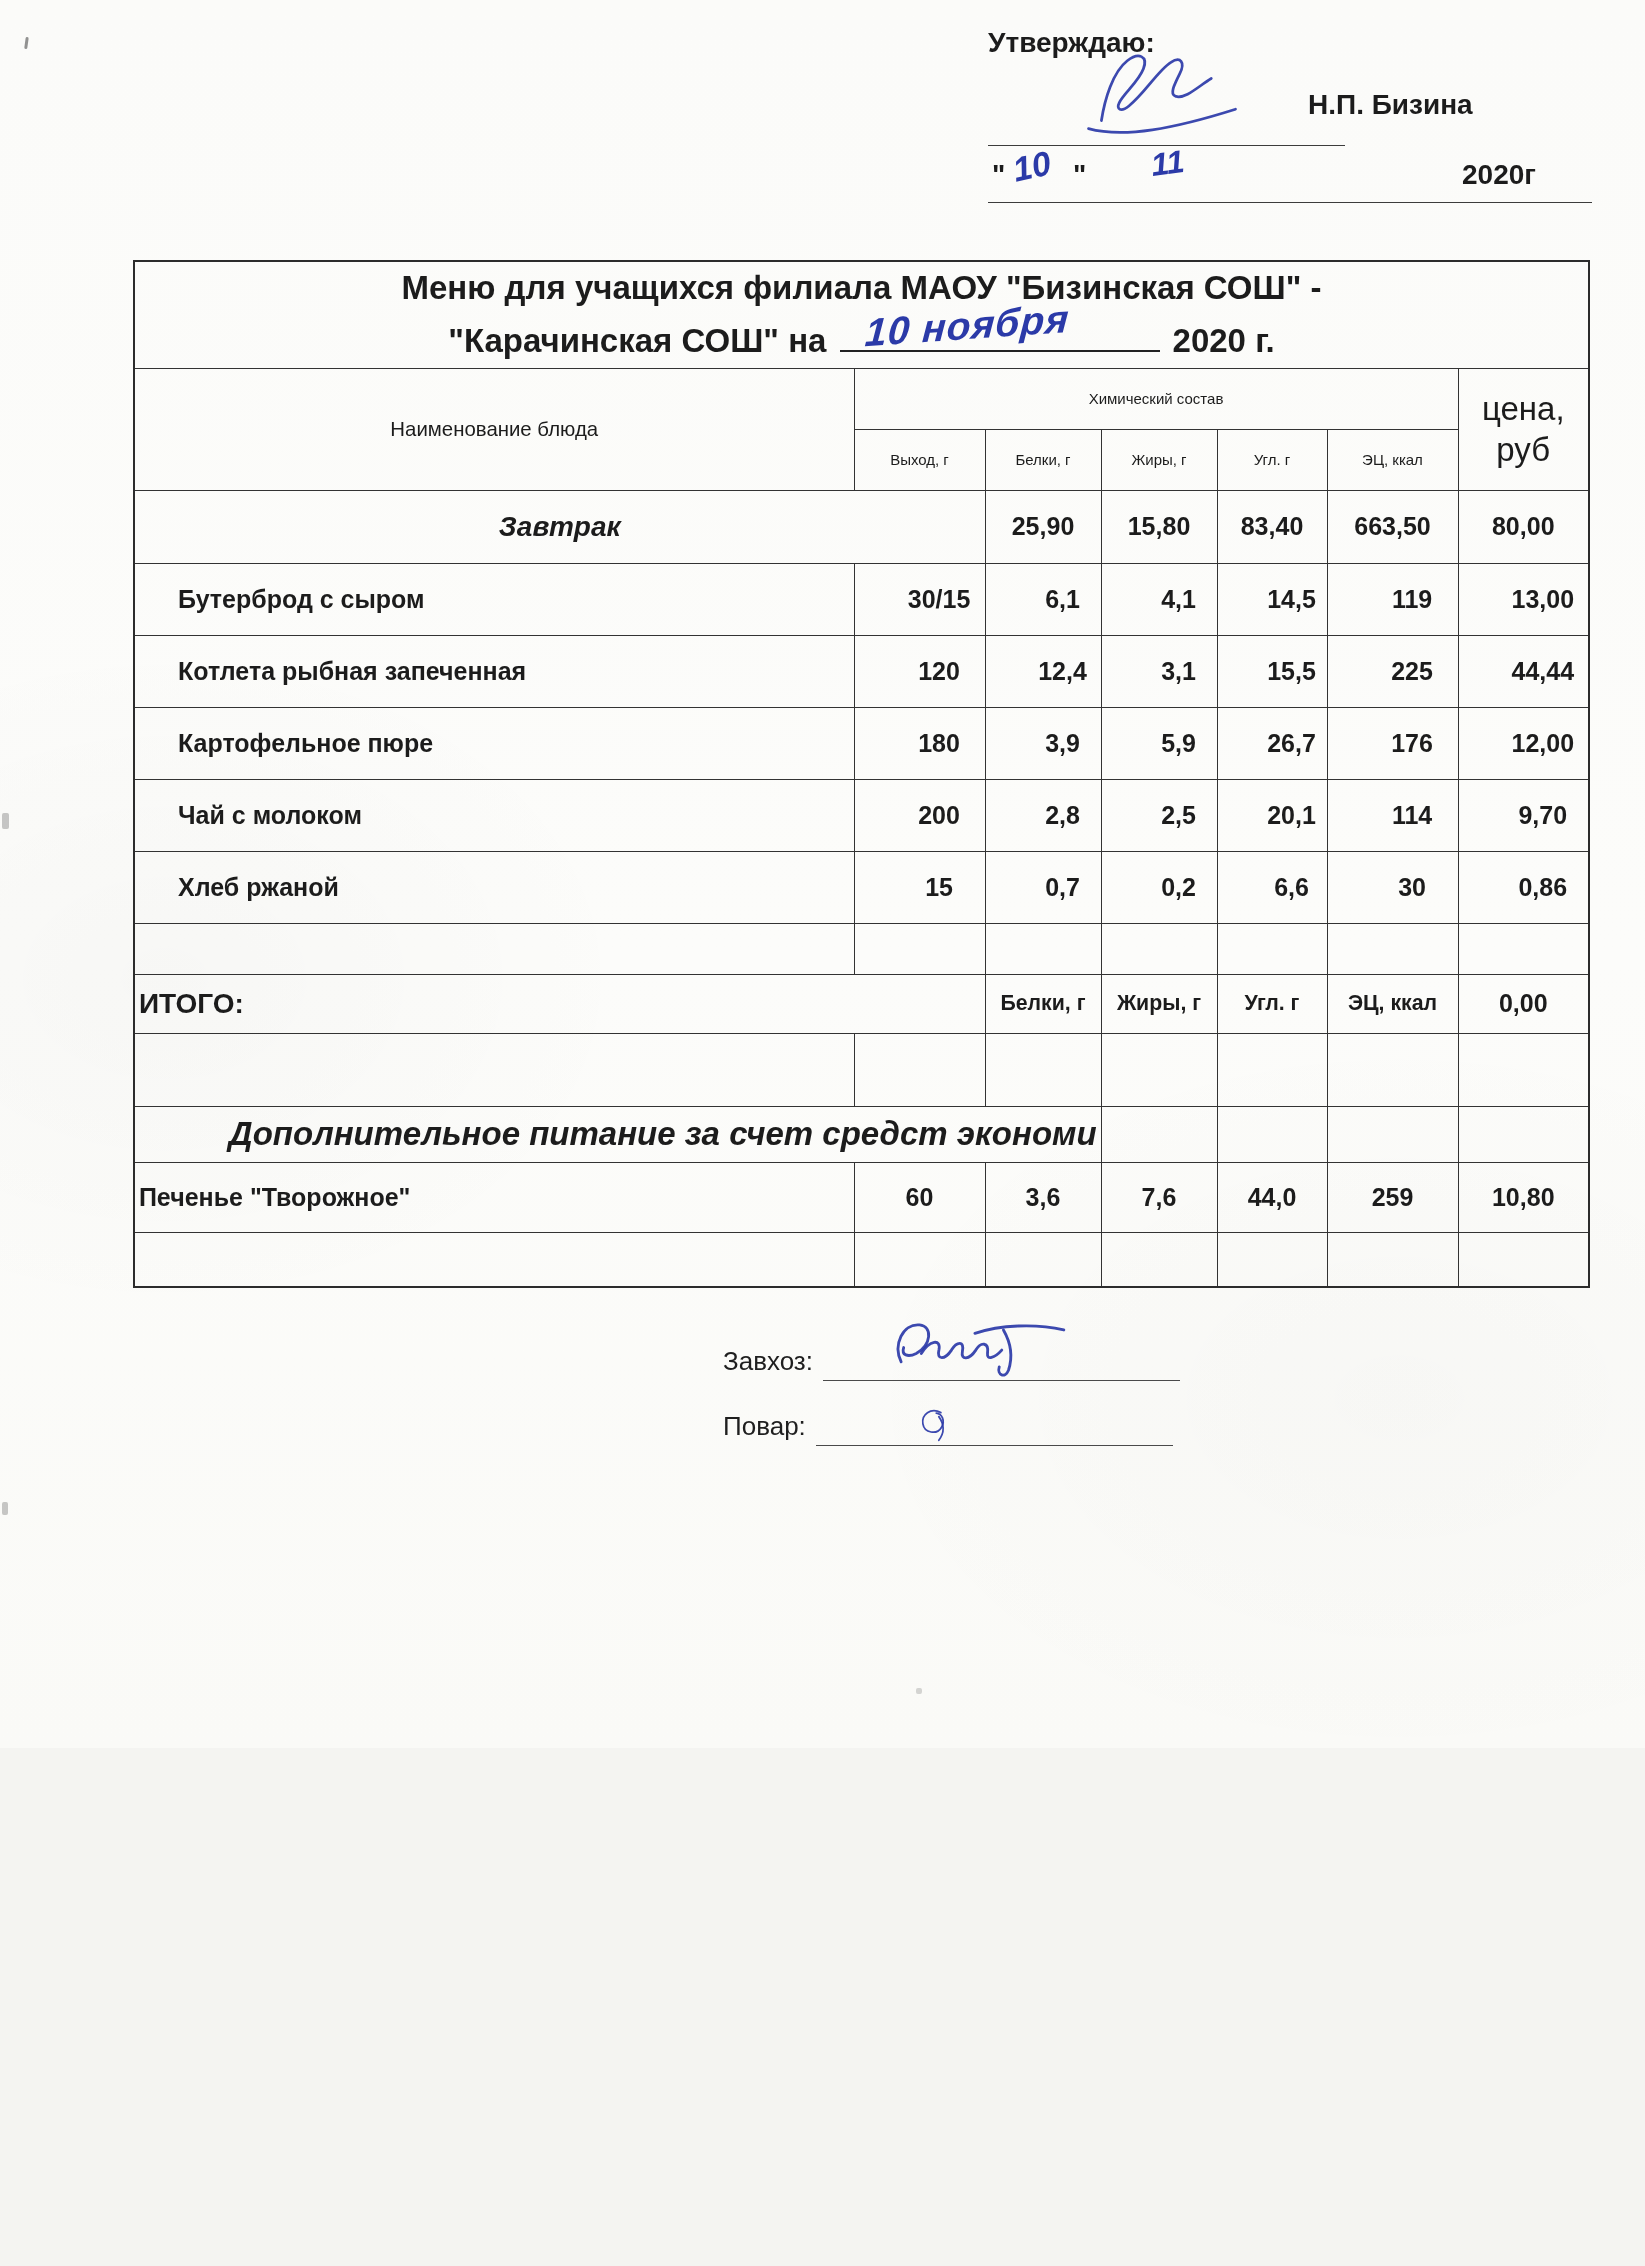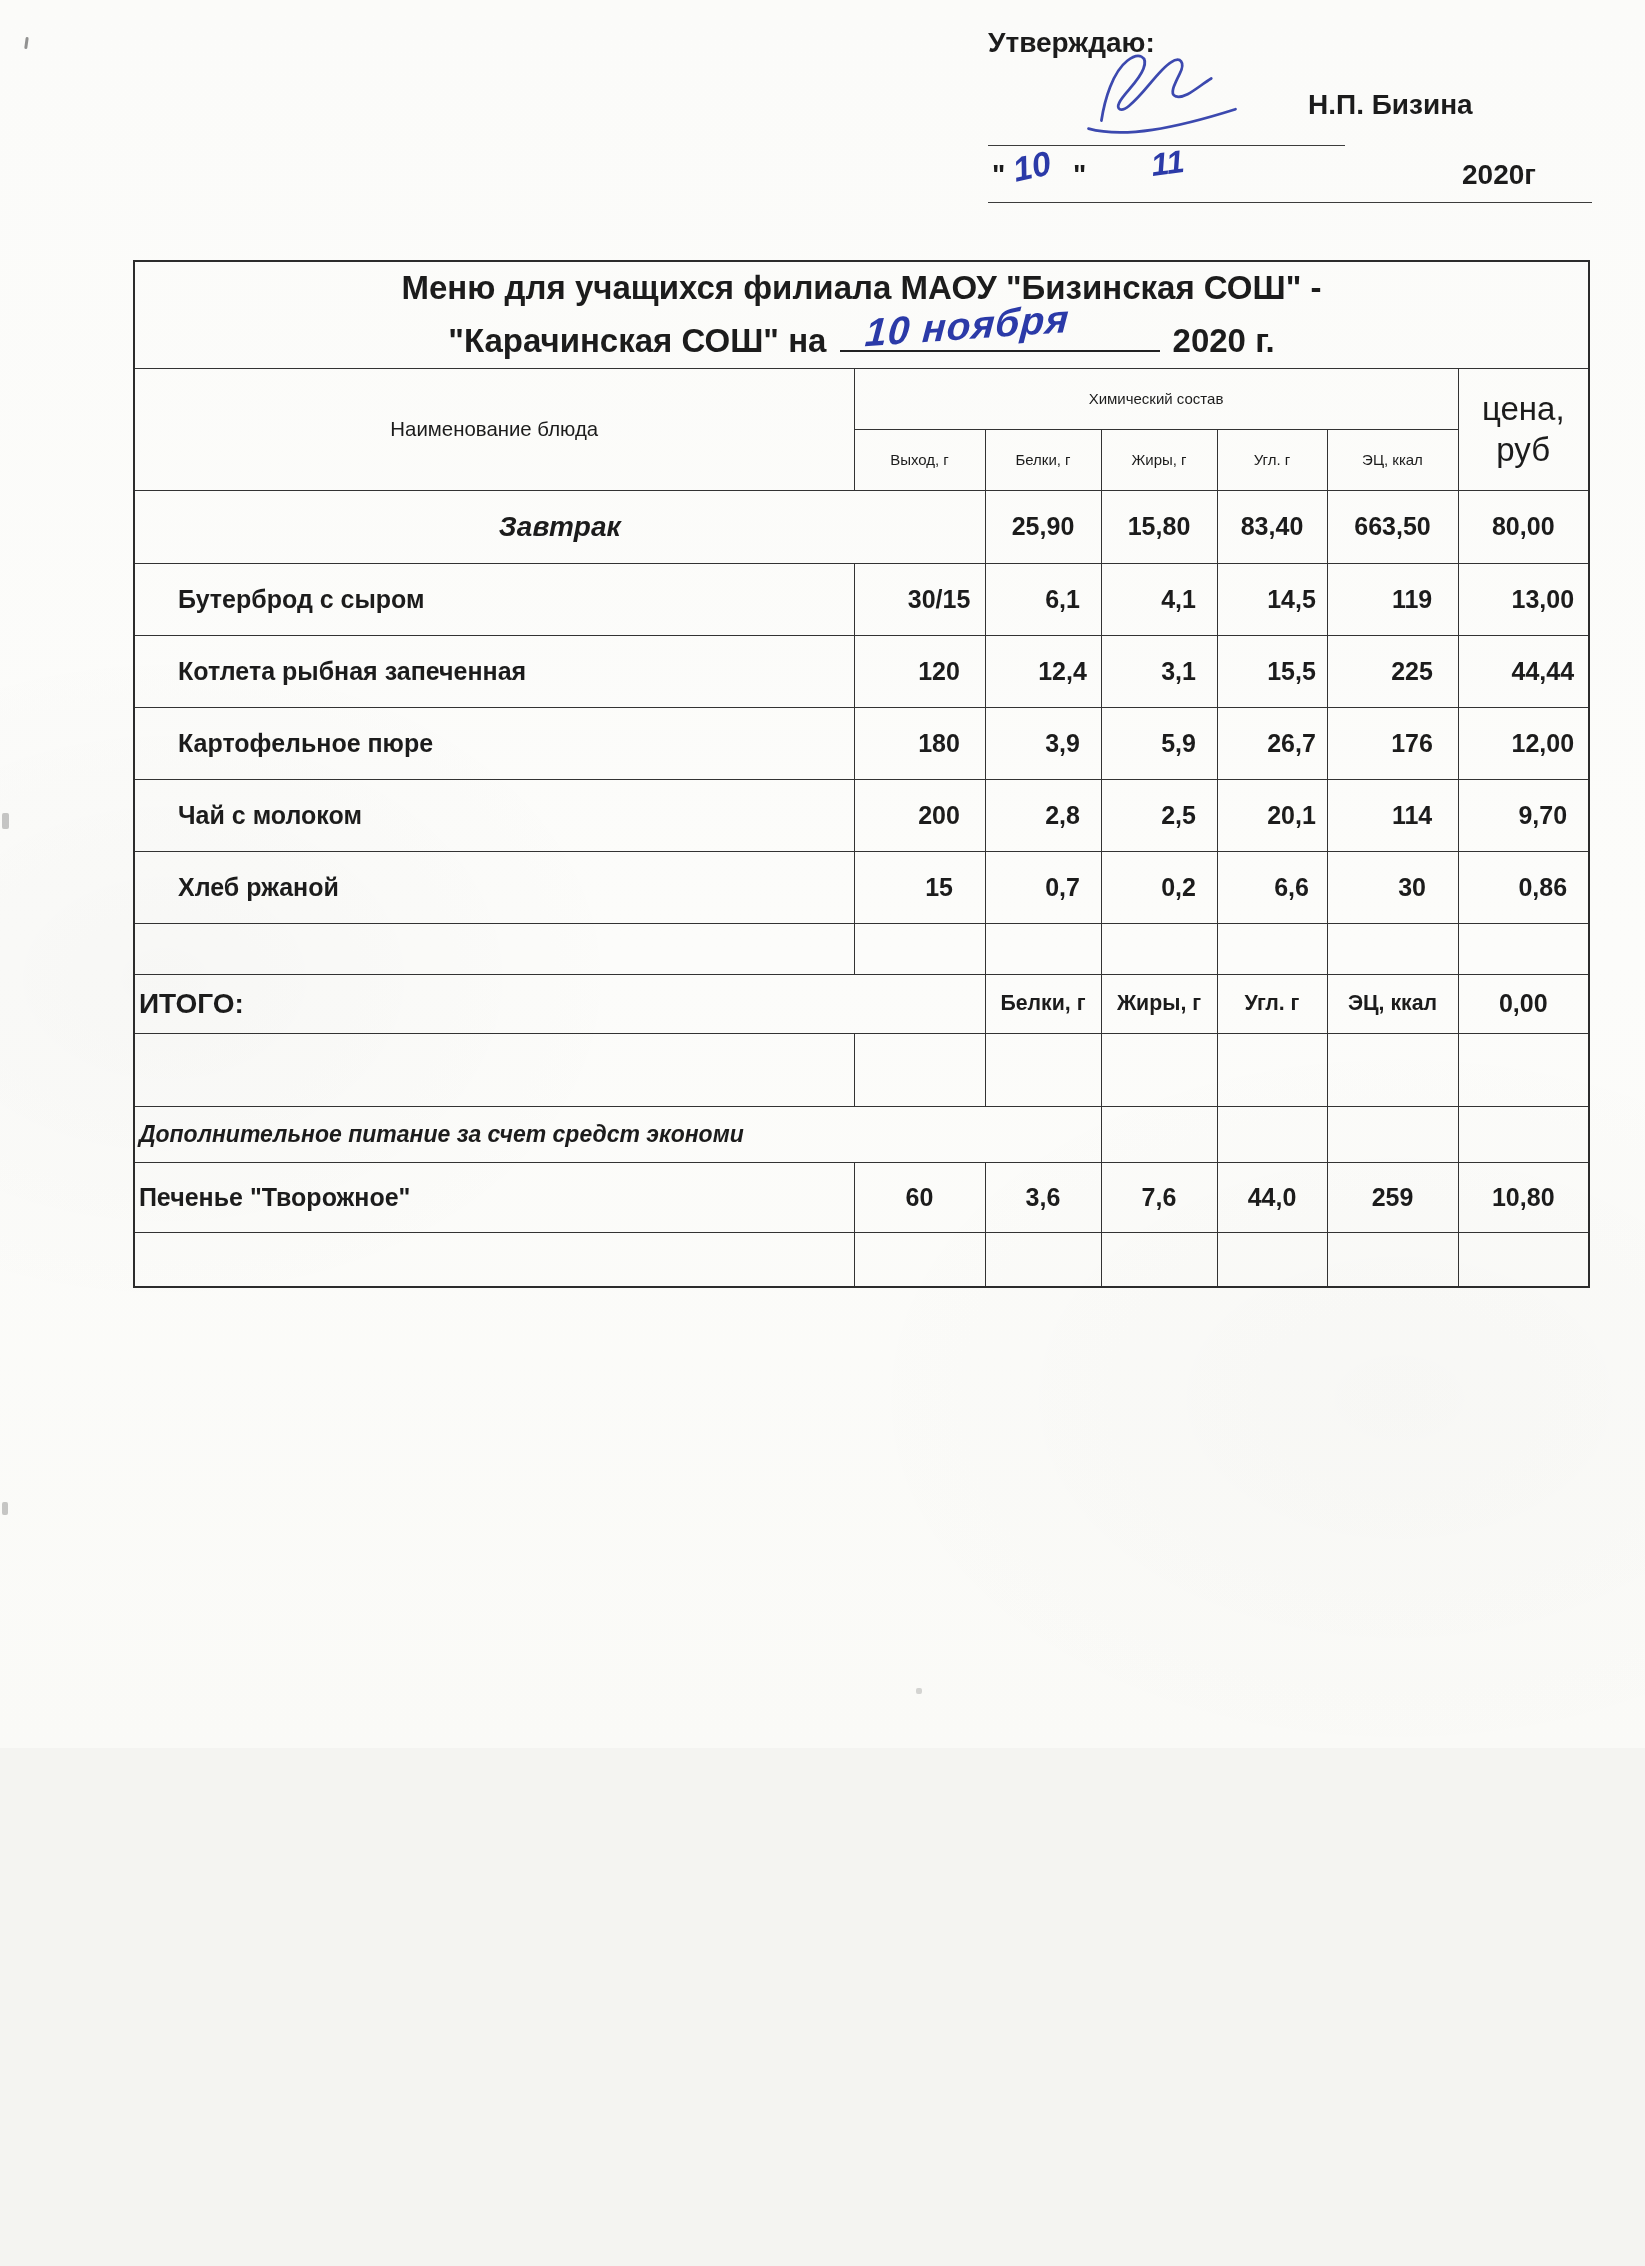--- a/index.html
+++ b/index.html
@@ -58,21 +58,21 @@
   td.num{font-size:25px;font-weight:bold;text-align:center;vertical-align:middle;}
   tr.r-breakfast td{height:72px;}
   td.section-label{font-size:28px;font-weight:bold;font-style:italic;text-align:center;vertical-align:middle;}
   tr.r-dish td{height:71px;padding-left:43px;}
   tr.r-empty1 td{height:50px;}
   tr.r-itogo td{height:58px;}
   td.itogo-label{font-size:28px;font-weight:bold;text-align:left;padding-left:11.6px;vertical-align:middle;}
   td.itogo-col{font-size:21.3px;font-weight:bold;text-align:center;vertical-align:middle;padding:0 1px;}
   tr.r-empty2 td{height:72px;}
   tr.r-add td{height:55px;}
-  td.add-label{font-size:23px;font-weight:bold;font-style:italic;text-align:left;padding-left:11.6px;vertical-align:middle;}
+  td.add-label{font-size:33px;font-weight:bold;font-style:italic;text-align:right;padding-left:11.6px;vertical-align:middle;}
   tr.r-cookie td{height:69px;}
   tr.r-empty3 td{height:53px;}
 
   
   .footer{position:absolute;left:723px;top:1337px;width:602px;}
   .sig-row{display:flex;align-items:flex-end;}
   .sig-row2{margin-top:21.3px;}
   .sig-label{font-size:26px;color:#1f1f1f;padding-bottom:3.9px;}
   .sigline{display:inline-block;width:357px;border-bottom:1.9px solid #4a4a4a;margin-left:9.7px;position:relative;height:43px;}
   .sig-zavhoz{position:absolute;left:53px;bottom:-7.8px;width:218px;height:80px;}
@@ -253,15 +253,37 @@
           <td></td>
       <td></td>
           <td></td>
       <td></td>
           <td></td>
       <td></td>
     </tr>
   </tbody>
     </table>
 
+  <div class="footer">
+    <div class="sig-row">
+      <span class="sig-label">Завхоз:</span>
+      <span class="sigline">
+        <svg class="sig-zavhoz ink" viewBox="0 0 260 95">
+          <path d="M30 64 C20 44 32 18 52 20 C68 22 66 44 48 54 C38 59 30 56 33 47"></path>
+          <path d="M54 54 C64 38 78 36 75 50 C72 62 82 62 90 50 C96 40 106 38 103 52 C101 62 111 62 119 50 C125 40 135 40 133 54 C132 62 141 60 150 50"></path>
+          <path d="M152 26 C160 40 164 56 158 74 C154 84 144 80 147 70"></path>
+          <path d="M118 30 C148 20 190 18 224 26"></path>
+        </svg>
+      </span>
+    </div>
+    <div class="sig-row sig-row2">
+      <span class="sig-label">Повар:</span>
+      <span class="sigline">
+        <svg class="sig-povar ink" viewBox="0 0 140 85">
+          <path d="M62 26 C42 16 24 30 27 48 C30 66 54 70 63 55 C71 42 64 28 53 27"></path>
+          <path d="M58 34 C68 48 70 64 58 80"></path>
+        </svg>
+      </span>
+    </div>
+  </div>
 
 </div>
 
 
 </body></html>

